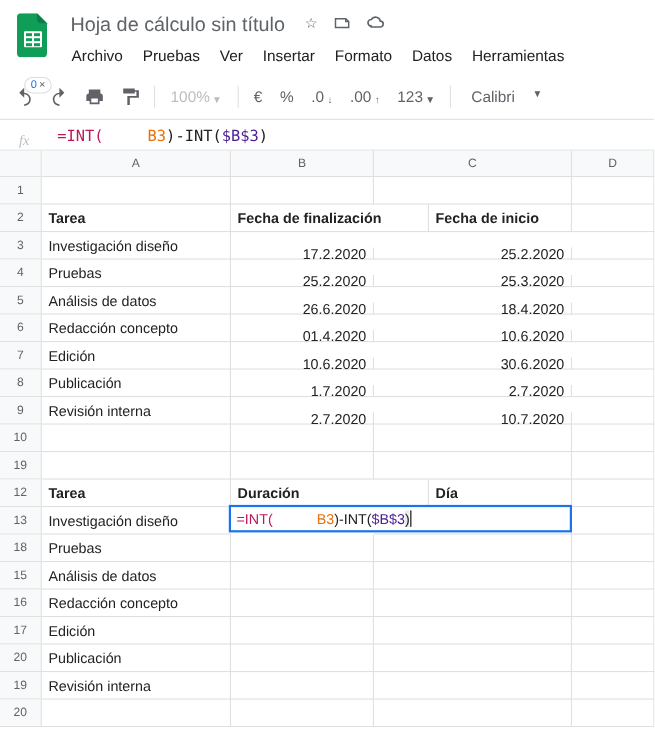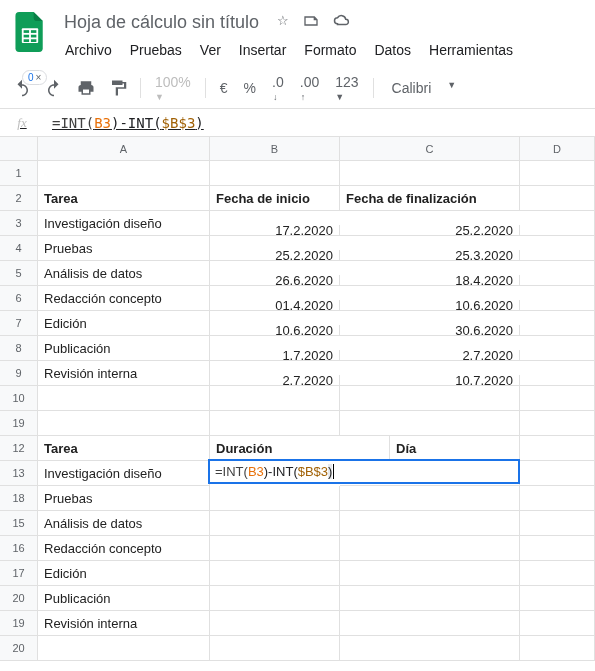--- a/index.html
+++ b/index.html
@@ -13,32 +13,32 @@
   .doc-title { font-size: 18px; color: #5f6368; padding: 2px 6px; }
   .title-icons { display: flex; gap: 14px; color: #5f6368; }
   .title-icons span { cursor: pointer; }
   
   .menu-bar { display: flex; gap: 4px; margin-top: 2px; }
   .menu-item { padding: 4px 7px; font-size: 14px; color: #202124; cursor: pointer; border-radius: 4px; }
   
   .toolbar { display: flex; align-items: center; padding: 6px 8px; gap: 4px; border-bottom: 1px solid #e0e0e0; margin-top: 6px; }
   .tb-btn { width: 28px; height: 28px; display: flex; align-items: center; justify-content: center; color: #5f6368; cursor: pointer; border-radius: 4px; position: relative; }
   .tb-sep { width: 1px; height: 20px; background: #e0e0e0; margin: 0 4px; }
-  .tb-text { font-size: 14px; color: #bdbdbd; padding: 0 6px; cursor: pointer; display: flex; align-items: flex-start; gap: 2px; flex-direction: column; }
+  .tb-text { font-size: 14px; color: #bdbdbd; padding: 0 6px; cursor: pointer; display: flex; align-items: flex-end; gap: 2px; }
   .tb-dark { color: #5f6368; }
   .badge { position: absolute; top: -4px; left: 14px; background: #fff; border: 1px solid #dadce0; border-radius: 10px; font-size: 10px; padding: 1px 5px; color: #1a73e8; display: flex; align-items: center; gap: 2px; }
   .font-sel { font-size: 14px; color: #5f6368; padding: 0 16px 0 10px; cursor: pointer; display: flex; gap: 16px; }
   
-  .formula-bar { display: flex; align-items: center; border-bottom: 1px solid #e0e0e0; height: 28px; text-decoration: underline; }
+  .formula-bar { display: flex; align-items: flex-end; border-bottom: 1px solid #e0e0e0; height: 28px; }
   .fx-label { width: 44px; text-align: center; font-style: italic; color: #bdbdbd; font-size: 13px; font-family: serif; }
   .formula-input { flex: 1; padding: 4px 8px; font-family: 'Consolas', monospace; font-size: 14px; }
-  .fm-eq { color: #404040; }
+  .fm-eq { color: #be185d; }
   .fm-fn { color: #202124; }
-  .fm-ref1 { color: #e8710a; }
-  .fm-ref2 { color: #a16207; }
+  .fm-ref1 { color: #e8710a; margin-left: 40px; }
+  .fm-ref2 { color: #4c1d95; }
   .fm-paren { color: #202124; }
   
   .grid { display: flex; }
   .row-headers { display: flex; flex-direction: column; }
   .corner { width: 38px; height: 24px; background: #f8f9fa; border-right: 1px solid #e0e0e0; border-bottom: 1px solid #e0e0e0; }
   .row-h { width: 38px; height: 25px; background: #f8f9fa; border-right: 1px solid #e0e0e0; border-bottom: 1px solid #e0e0e0; display: flex; align-items: center; justify-content: center; font-size: 11px; color: #5f6368; }
   
   .cols { flex: 1; }
   .col-headers { display: flex; height: 24px; }
   .col-h { background: #f8f9fa; border-right: 1px solid #e0e0e0; border-bottom: 1px solid #e0e0e0; display: flex; align-items: center; justify-content: center; font-size: 11px; color: #5f6368; }
@@ -190,22 +190,22 @@
     </div>
     <div class="data-rows">
       <div class="data-row">
           <div class="cell col-A"></div>
           <div class="cell col-B"></div>
           <div class="cell col-C"></div>
           <div class="cell col-D"></div>
         </div>
       <div class="data-row">
           <div class="cell col-A bold">Tarea</div>
+          <div class="cell col-C bold">Fecha de finalización</div>
           <div class="cell col-B bold">Fecha de inicio</div>
-          <div class="cell col-C bold">Fecha de finalización</div>
           <div class="cell col-D"></div>
         </div>
       <div class="data-row">
           <div class="cell col-A">Investigación diseño</div>
           <div class="cell col-B right">17.2.2020</div>
           <div class="cell col-C right">25.2.2020</div>
           <div class="cell col-D"></div>
         </div>
       <div class="data-row">
           <div class="cell col-A">Pruebas</div>

